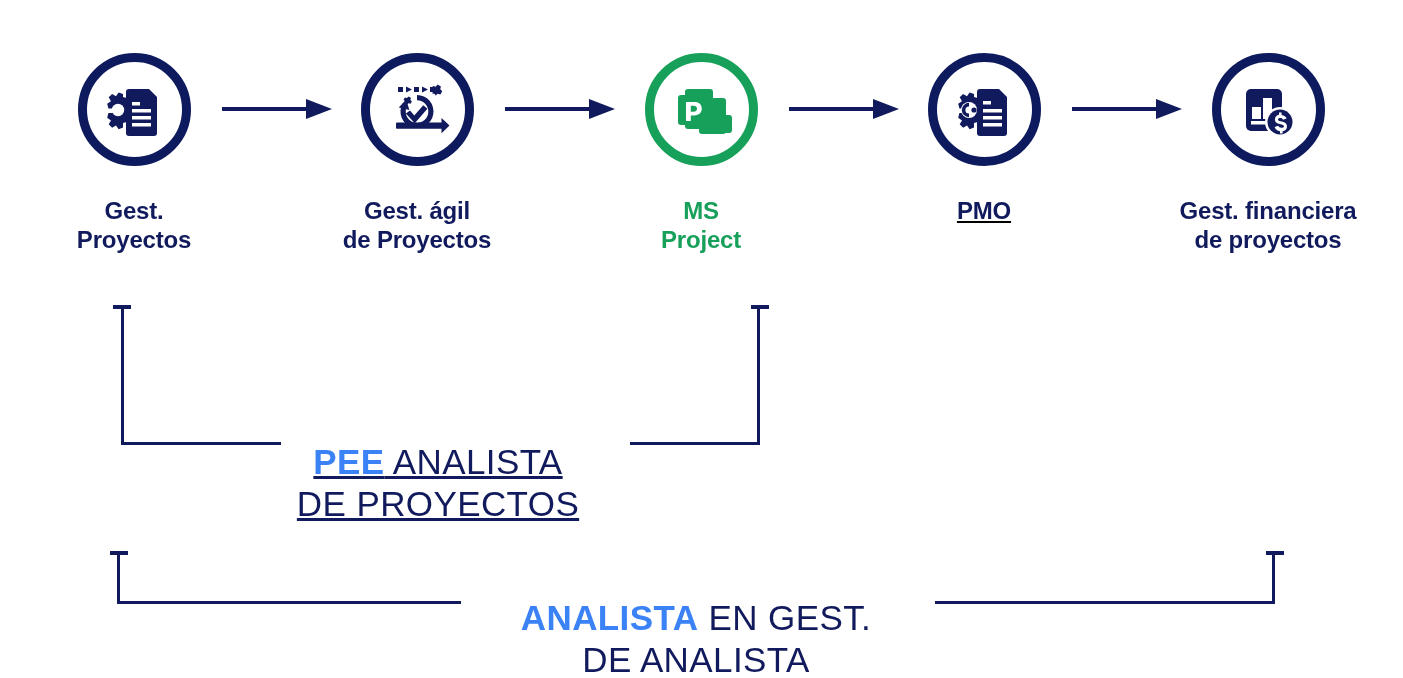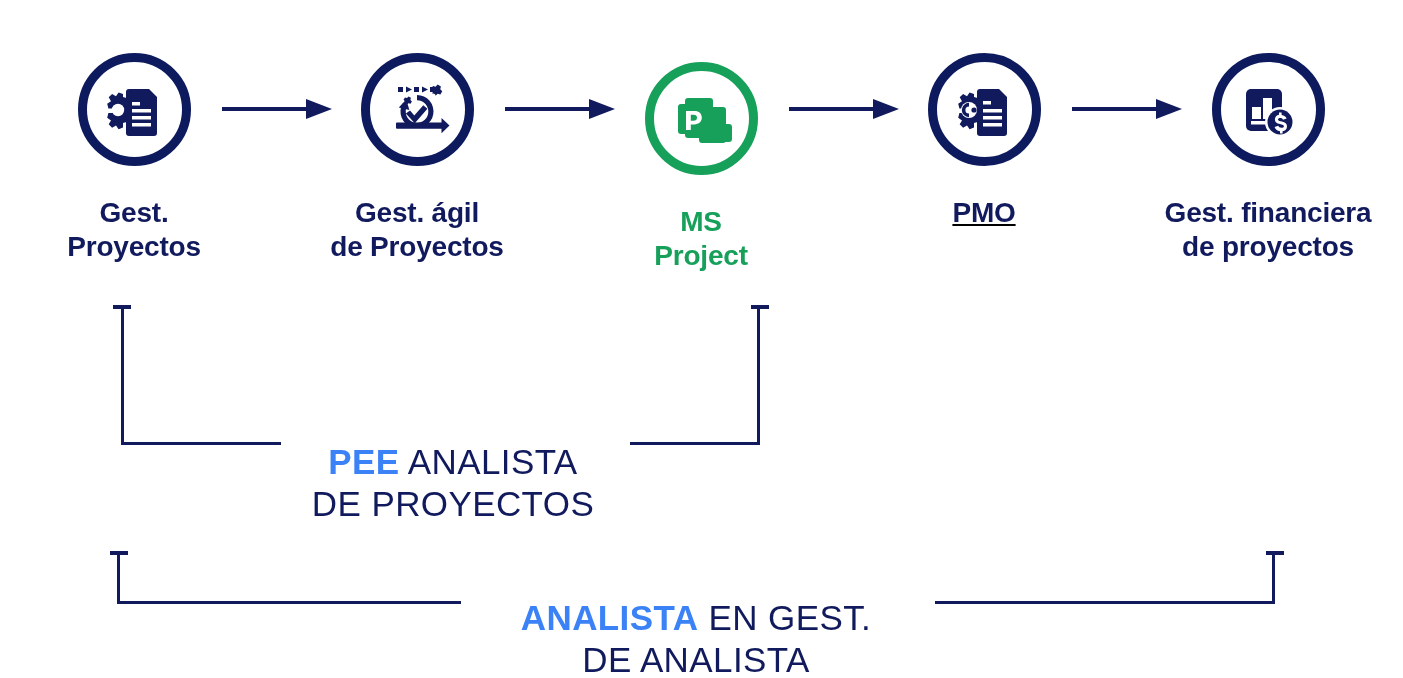--- a/index.html
+++ b/index.html
@@ -37,21 +37,21 @@
     justify-content: center;
     background: #ffffff;
   }
   .step-circle.green {
     border-color: #17a05a;
   }
   .step-circle svg { display: block; }
 
   .step-label {
     margin-top: 30px;
-    font-size: 28px;
+    font-size: 24px;
     font-weight: bold;
     line-height: 1.22;
     color: #101a5c;
     letter-spacing: -0.2px;
     white-space: pre-line;
   }
   .step-label.green { color: #17a05a; }
 
   
   .arrow {
@@ -149,21 +149,21 @@
 de Proyectos</div>
   </div>
 
   <div class="arrow" style="left:505px; top:96px; width:112px;">
     <svg width="112" height="26" viewBox="0 0 112 26">
       <line x1="0" y1="13" x2="88" y2="13" stroke="#101a5c" stroke-width="4"></line>
       <polygon points="84,3 110,13 84,23" fill="#101a5c"></polygon>
     </svg>
   </div>
 
-  <div class="step" style="left:586px; top:62px;">
+  <div class="step" style="left:586px; top:53px;">
     <div class="step-circle green">
       <span>
         <svg width="64" height="62" viewBox="0 0 64 62">
           <g fill="#17a05a">
             <path d="M19 10 h22 a3 3 0 0 1 3 3 v34 a3 3 0 0 1 -3 3 h-22 a3 3 0 0 1 -3 -3 v-34 a3 3 0 0 1 3 -3 z"></path>
             <path d="M33 19 h21 a3 3 0 0 1 3 3 v30 a3 3 0 0 1 -3 3 h-21 a3 3 0 0 1 -3 -3 v-30 a3 3 0 0 1 3 -3 z"></path>
             <path d="M41 36 h19 a3 3 0 0 1 3 3 v12 a3 3 0 0 1 -3 3 h-19 a3 3 0 0 1 -3 -3 v-12 a3 3 0 0 1 3 -3 z"></path>
             <path d="M12 16 h20 a3 3 0 0 1 3 3 v24 a3 3 0 0 1 -3 3 h-20 a3 3 0 0 1 -3 -3 v-24 a3 3 0 0 1 3 -3 z"></path>
             <path d="M17 23 h8.5 c4.6 0 7.3 2.6 7.3 6.6 0 4.1 -2.9 6.8 -7.6 6.8 h-3.4 v5.6 h-4.8 z m4.8 3.7 v6 h2.7 c2.3 0 3.5 -1.1 3.5 -3 0 -1.9 -1.2 -3 -3.5 -3 z" fill="#ffffff"></path>
           </g>
@@ -232,21 +232,21 @@
   <div>
 
     <div class="bracket-line tick" style="left:113px; top:305px;"></div>
     <div class="bracket-line v-line" style="left:121px; top:305px; height:140px;"></div>
     <div class="bracket-line h-line" style="left:121px; top:442px; width:160px;"></div>
 
     <div class="bracket-line tick" style="left:751px; top:305px;"></div>
     <div class="bracket-line v-line" style="left:757px; top:305px; height:140px;"></div>
     <div class="bracket-line h-line" style="left:630px; top:442px; width:130px;"></div>
 
-    <div class="caption" style="left:183px; top:400px; width:540px;">
+    <div class="caption" style="left:168px; top:400px; width:540px;text-decoration:underline;">
       <span class="hl">PEE</span><span class="rest"> ANALISTA
 DE PROYECTOS</span>
     </div>
   </div>
 
   <div>
 
     <div class="bracket-line tick" style="left:110px; top:551px;"></div>
     <div class="bracket-line v-line" style="left:117px; top:551px; height:53px;"></div>
     <div class="bracket-line h-line" style="left:117px; top:601px; width:344px;"></div>

